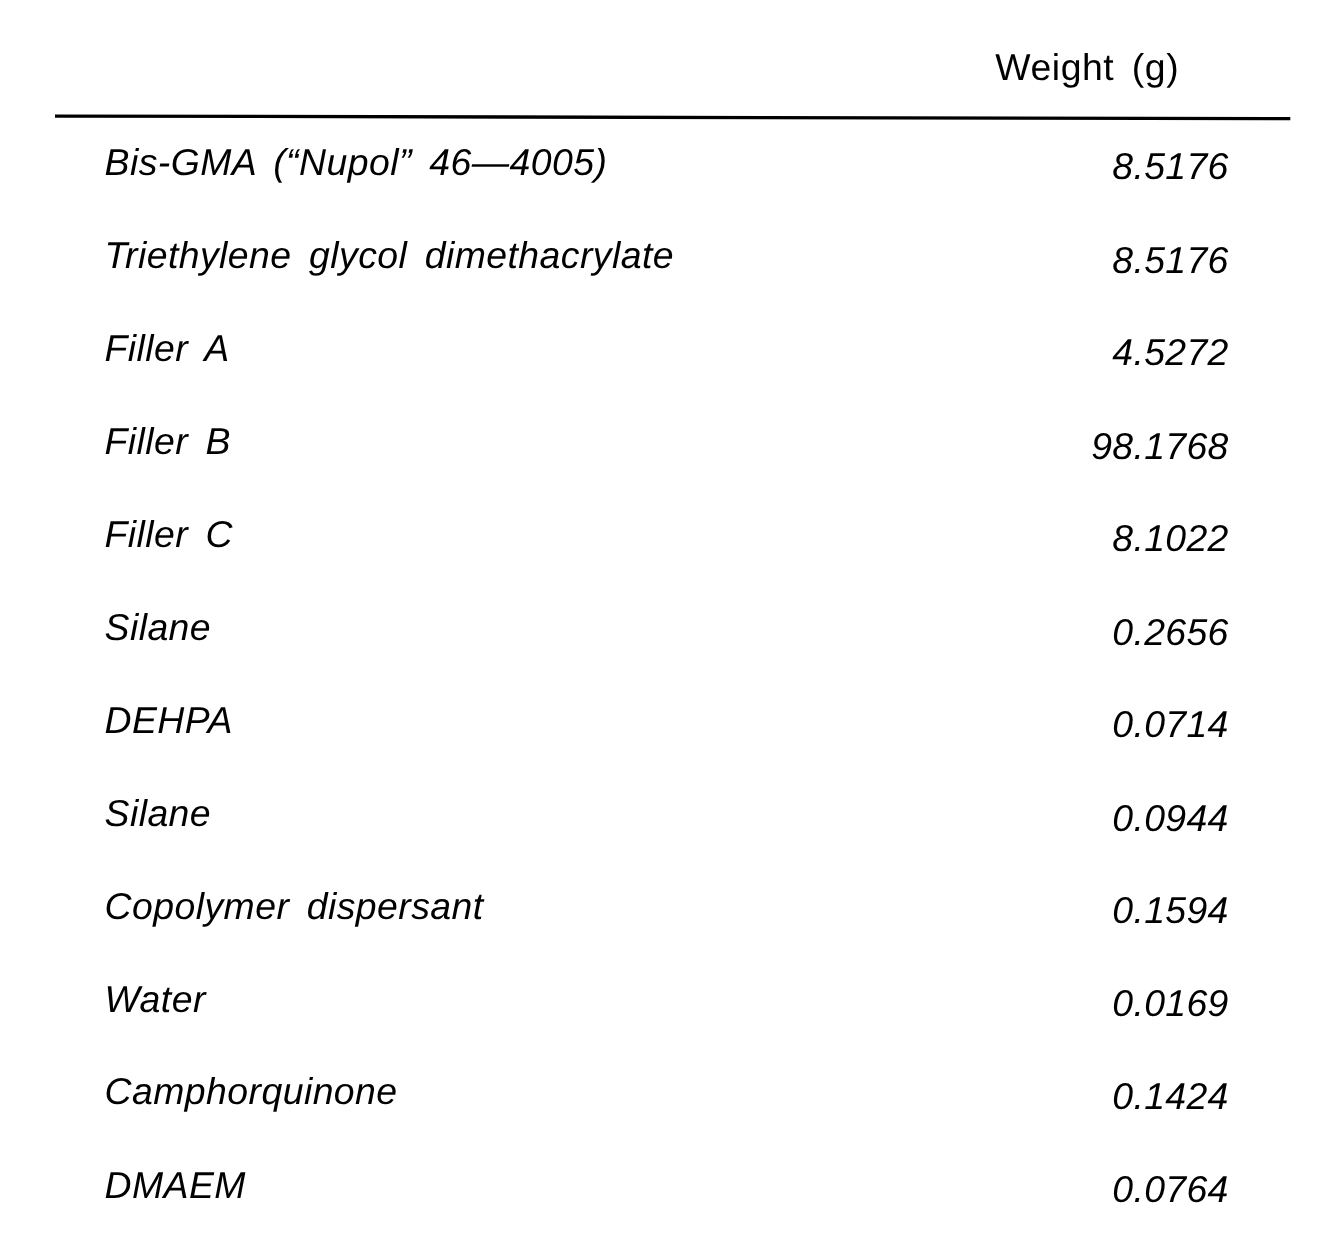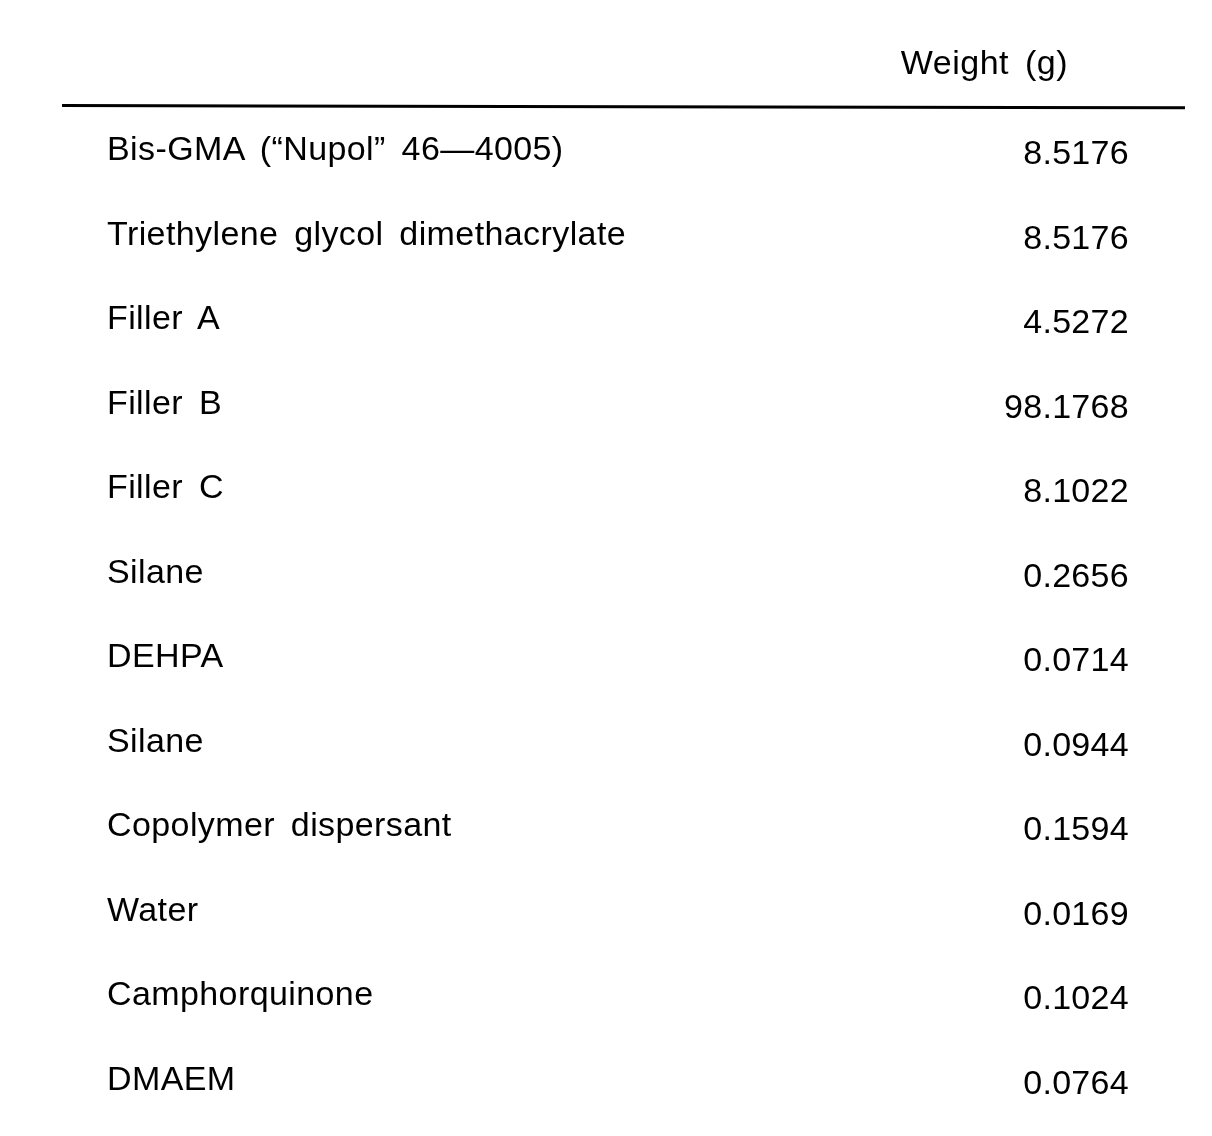--- a/index.html
+++ b/index.html
@@ -10,24 +10,25 @@
     body {
       width: 1212px;
       height: 1136px;
       position: relative;
       overflow: hidden;
       font-family: "Liberation Sans", "DejaVu Sans", sans-serif;
       color: #000000;
     }
     .doc-table {
       position: absolute;
-      left: 12px;
+      left: 0;
       top: 0;
       width: 1122px;
       height: 1136px;
+      padding-left: 16px;
     }
     .header {
       position: absolute;
       top: 40px;
       right: 66px;
       font-size: 34px;
       letter-spacing: 0.5px;
       word-spacing: 6px;
       line-height: 44px;
     }
@@ -43,20 +44,21 @@
     }
     .rows {
       position: absolute;
       left: 0;
       top: 124px;
       width: 1212px;
     }
     .row {
       position: relative;
       height: 84.5px;
+      font-style: italic;
     }
     .row .label {
       position: absolute;
       left: 95px;
       top: 2px;
       font-size: 34px;
       line-height: 44px;
       letter-spacing: 0.4px;
       word-spacing: 6px;
       white-space: nowrap;
@@ -115,20 +117,20 @@
     <div class="row">
       <span class="label">Copolymer dispersant</span>
       <span class="value">0.1594</span>
     </div>
     <div class="row">
       <span class="label">Water</span>
       <span class="value">0.0169</span>
     </div>
     <div class="row">
       <span class="label">Camphorquinone</span>
-      <span class="value">0.1024</span>
+      <span class="value">0.1424</span>
     </div>
     <div class="row">
       <span class="label">DMAEM</span>
       <span class="value">0.0764</span>
     </div>
   </div>
 </div>
 
 </body></html>

